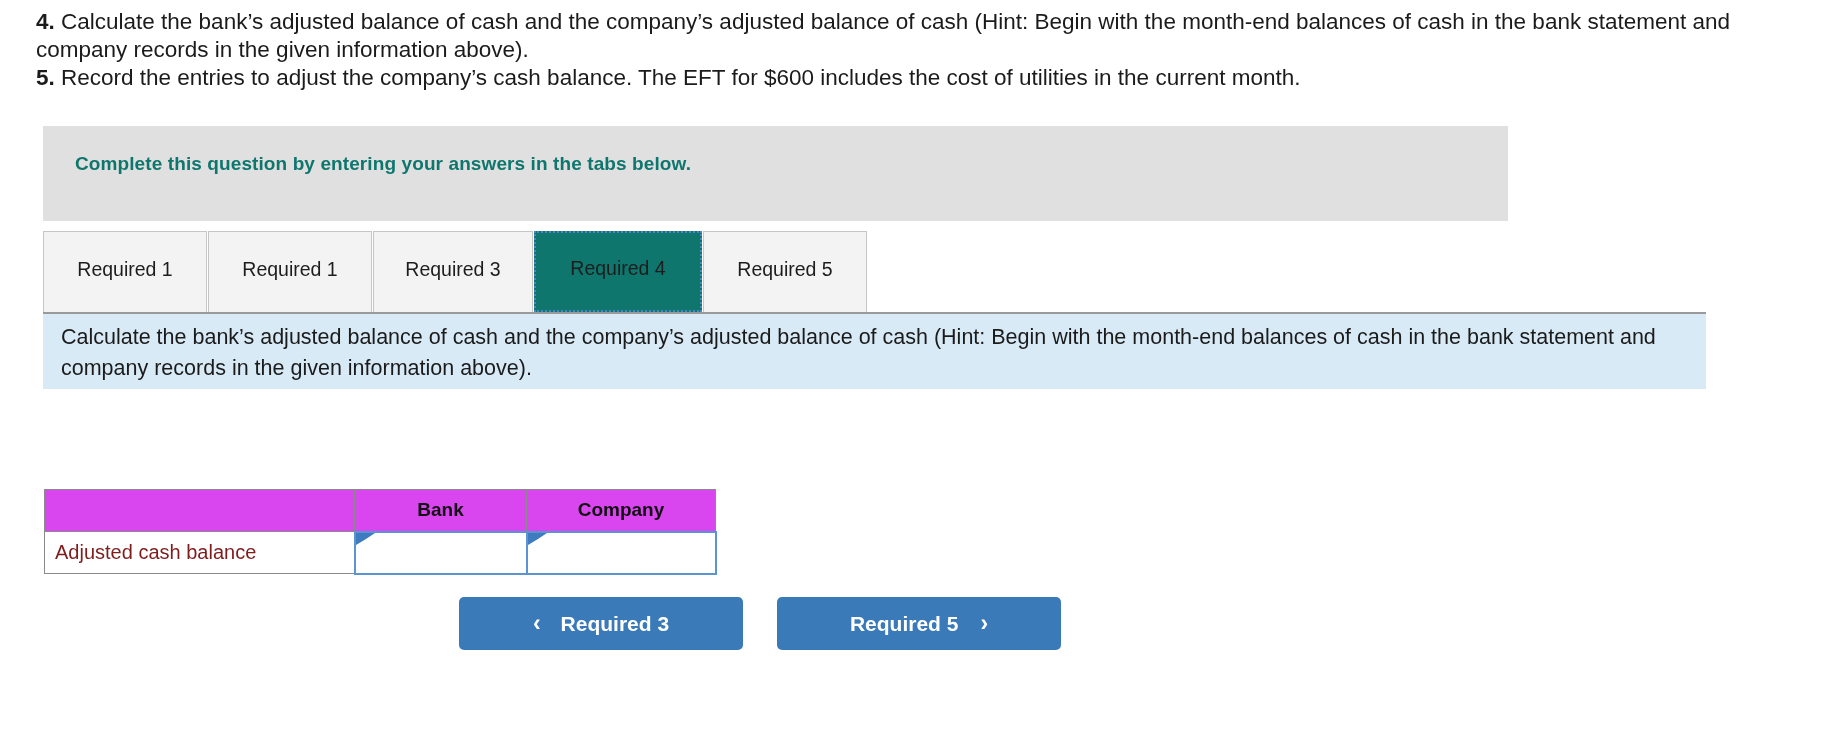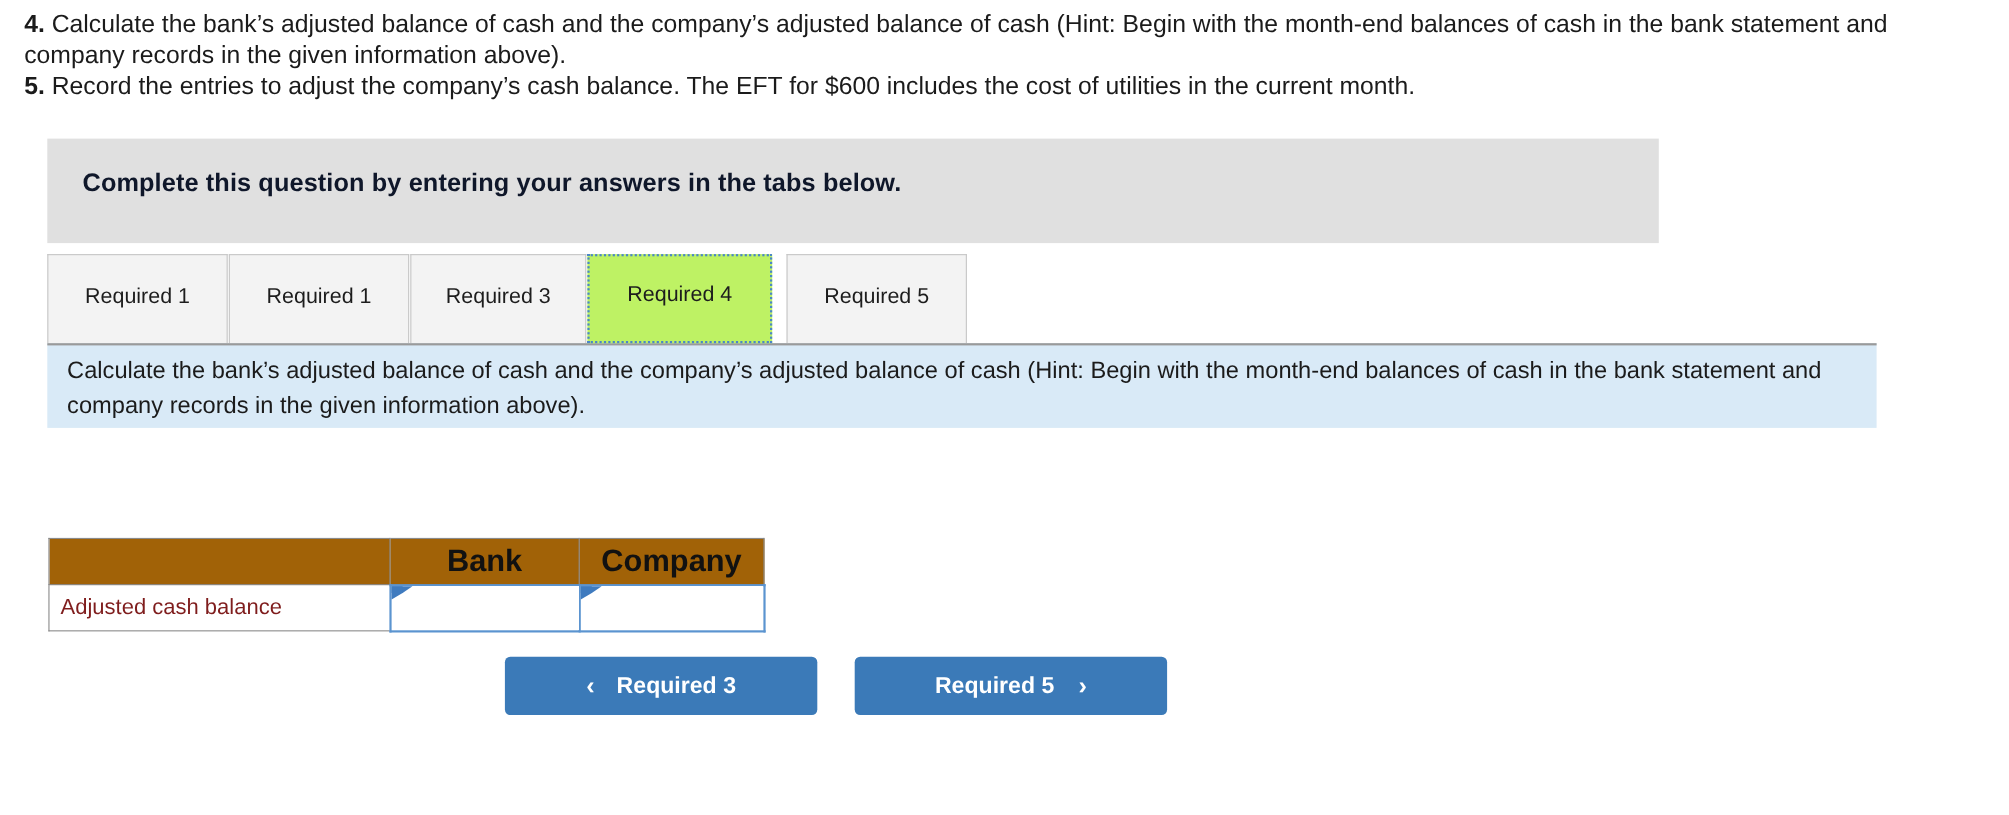--- a/index.html
+++ b/index.html
@@ -11,21 +11,21 @@
     width: 1826px;
     height: 741px;
     font-family: "Liberation Sans", sans-serif;
     color: #222222;
     overflow: hidden;
     position: relative;
   }
 
   
   .prompt {
-    padding: 8px 18px 0 22px;
+    padding: 8px 18px 0 36px;
     font-size: 22.5px;
     line-height: 28px;
     color: #1b1b1b;
   }
   .prompt p {
     margin: 0;
   }
   .prompt .num {
     font-weight: bold;
   }
@@ -37,23 +37,23 @@
     top: 126px;
     width: 1465px;
     height: 95px;
     background: #e0e0e0;
     box-sizing: border-box;
   }
   .gray-banner-text {
     position: absolute;
     left: 32px;
     top: 27px;
-    font-size: 23px;
-    font-weight: bold;
-    color: #0f172a;
+    font-size: 19px;
+    font-weight: bold;
+    color: #0f766e;
     letter-spacing: 0.1px;
     text-align: center;
   }
 
   
   .tabstrip {
     position: absolute;
     left: 43px;
     top: 231px;
     height: 81px;
@@ -76,24 +76,24 @@
   .tab .tab-label {
     position: relative;
     top: -3px;
     white-space: nowrap;
   }
   .tab.t1 { width: 164px; }
   .tab.t2 { width: 164px; }
   .tab.t3 { width: 160px; }
   .tab.t4 {
     width: 168px;
-    background: #bef264;
+    background: #0f766e;
     border: 2px dotted #4a86c8;
     z-index: 3;
-    margin-right: 12px;
+    margin-right: 0;
   }
   .tab.t5 {
     width: 164px;
     margin-left: 1px;
   }
 
   
   .blue-panel {
     position: absolute;
     left: 43px;
@@ -124,30 +124,30 @@
     table-layout: fixed;
   }
   .answer-table th,
   .answer-table td {
     border: 1px solid #8a8a8a;
     padding: 0;
     height: 42px;
     box-sizing: border-box;
   }
   .answer-table thead th {
-    background: #a16207;
+    background: #d946ef;
     color: #111111;
-    font-size: 28px;
+    font-size: 19px;
     font-weight: bold;
     text-align: center;
     height: 42px;
   }
   .col-label   { width: 310px; }
   .col-bank    { width: 172px; }
-  .col-company { width: 168px; }
+  .col-company { width: 189px; }
 
   .answer-table tbody td.row-label {
     background: #ffffff;
     font-size: 20px;
     color: #7f1d1d;
     padding-left: 10px;
     font-weight: normal;
   }
   .cell-input-wrap {
     position: relative;

